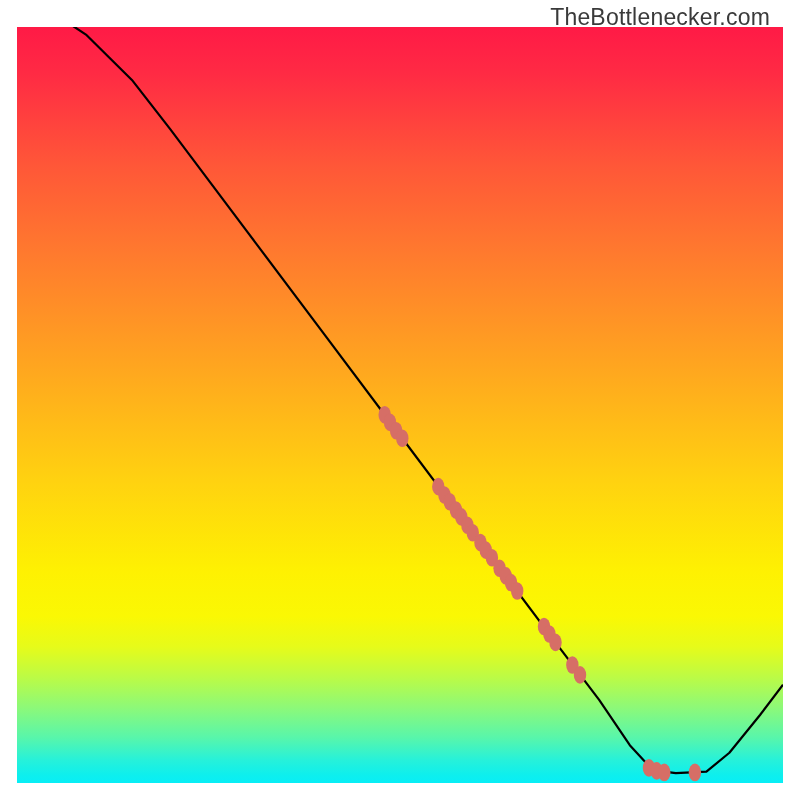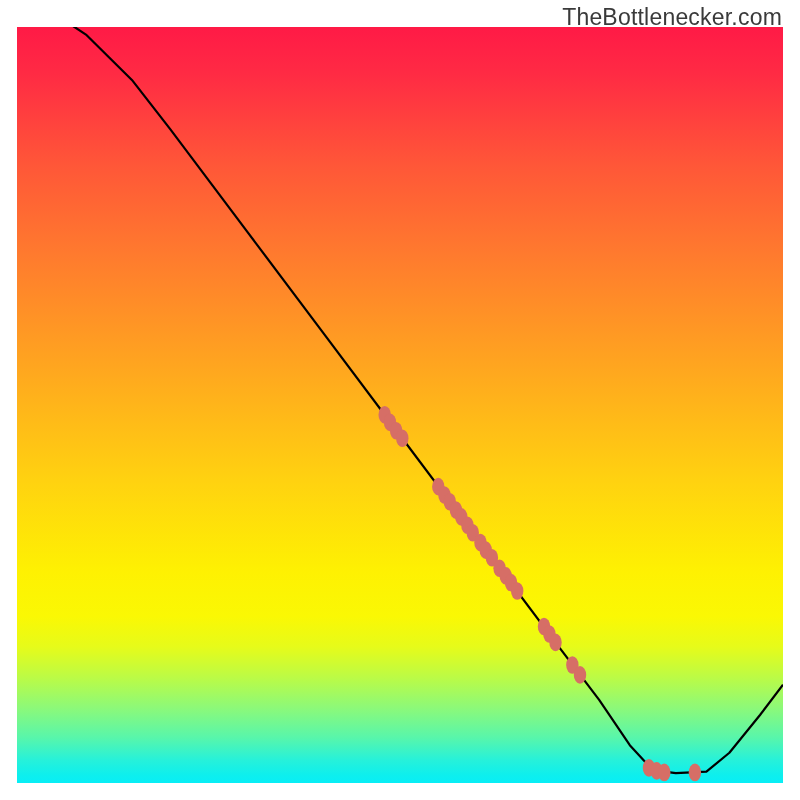--- a/index.html
+++ b/index.html
@@ -35,21 +35,21 @@
       #8df978 90%,
       #58f6ab 94%,
       #26f1da 97%,
       #0defee 99%,
       #08eef6 100%
     );
   }
   .attribution {
     position: absolute;
     top: 4px;
-    right: 18px;
+    right: 30px;
     font-family: Arial, Helvetica, sans-serif;
     font-size: 23px;
     color: #3a3a3a;
     font-weight: 400;
     letter-spacing: 0.2px;
     text-decoration: underline;
   }
   .curve-svg {
     position: absolute;
     inset: 0;

